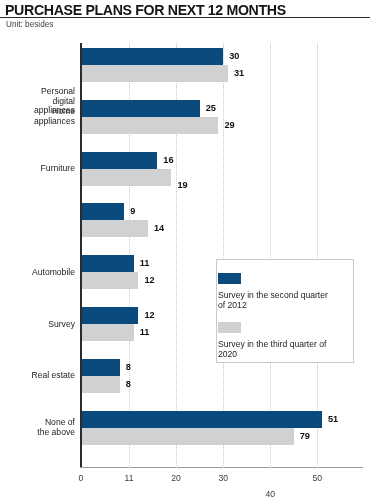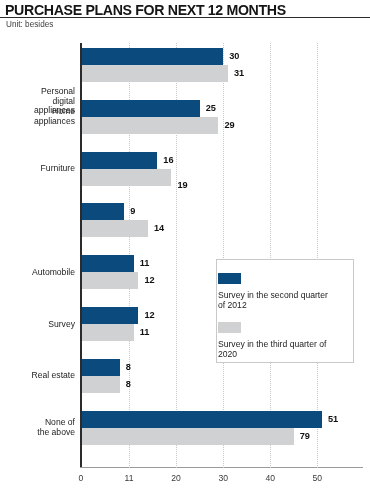--- a/index.html
+++ b/index.html
@@ -153,21 +153,21 @@
   <div id="axis-line"></div>
   <div id="axis-baseline"></div>
 <div class="tick-label" style="left: 81px;">0</div>
     <div class="gridline" style="left: 129.059px;"></div>
     <div class="tick-label" style="left: 129.059px;">11</div>
     <div class="gridline" style="left: 176.118px;"></div>
     <div class="tick-label" style="left: 176.118px;">20</div>
     <div class="gridline" style="left: 223.176px;"></div>
     <div class="tick-label" style="left: 223.176px;">30</div>
     <div class="gridline" style="left: 270.235px;"></div>
-    <div class="tick-label" style="left: 270.235px;">40</div>
+    <div class="tick-label" style="left: 270.235px; margin-top: 16px;">40</div>
     <div class="gridline" style="left: 317.294px;"></div>
     <div class="tick-label" style="left: 317.294px;">50</div>
     <div class="group" style="top: 48px; height: 34px;">
       <div class="cat-label" style="top: 2.65px; margin-top: 36px;">Personal<br>digital<br>appliances</div>
       <div class="bar s1" style="top: 0px; width: 141.176px;"></div>
       <div class="val" style="left: 229.176px; top: 0px;">30</div>
       <div class="bar s2" style="top: 17px; width: 145.882px;"></div>
       <div class="val" style="left: 233.882px; top: 17px;">31</div>
     </div>
     <div class="group" style="top: 99.8px; height: 34px;">

